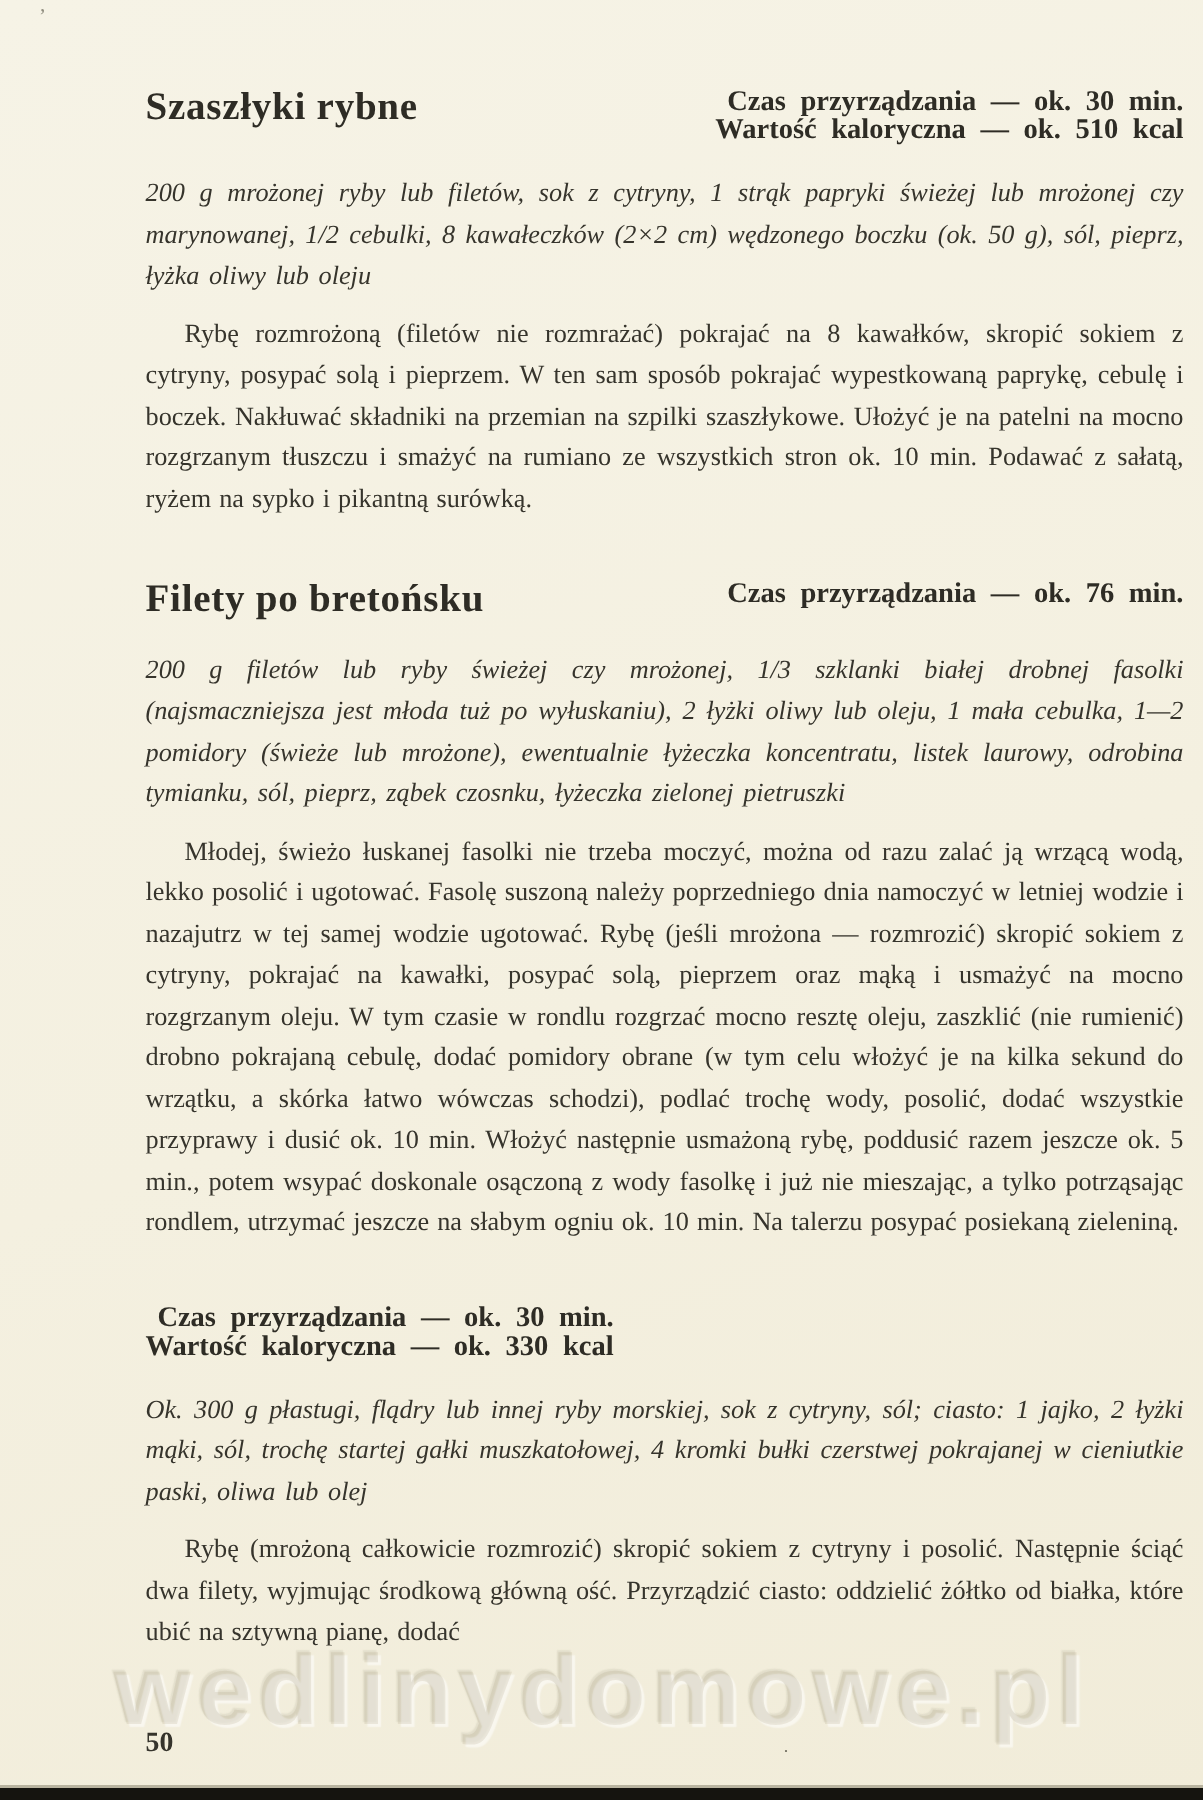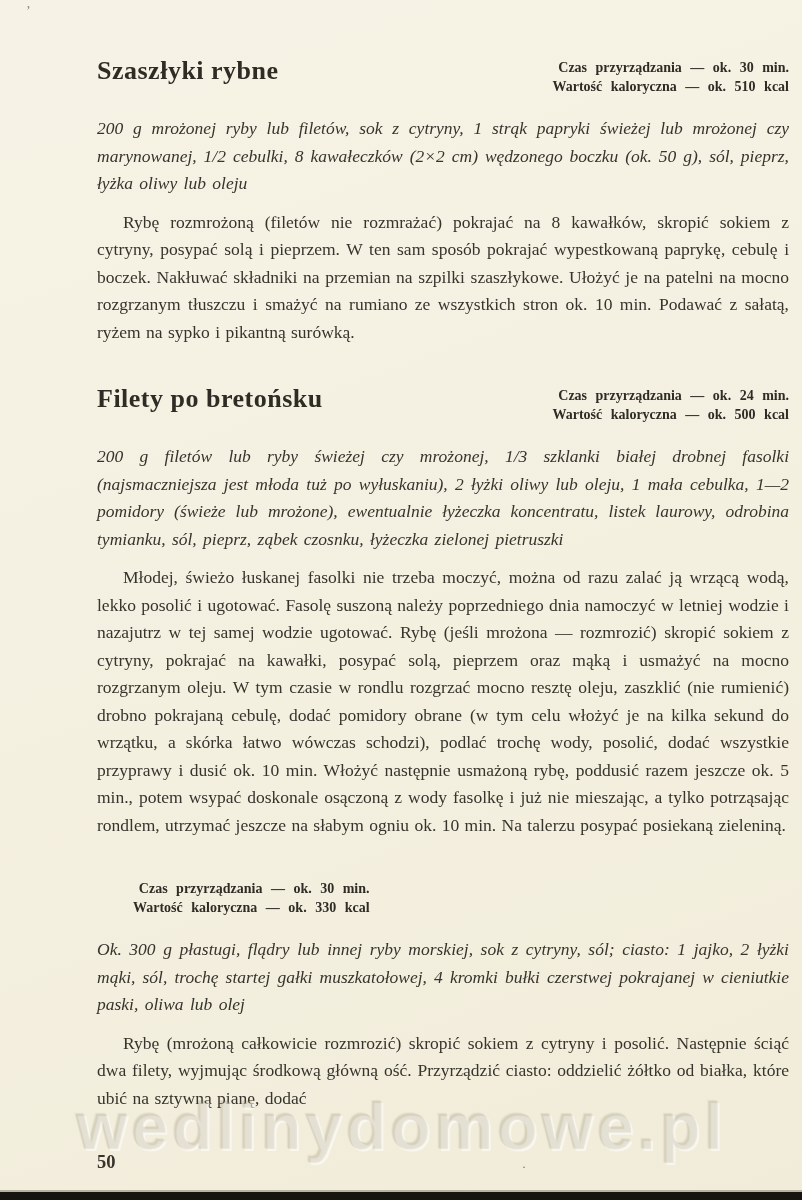--- a/index.html
+++ b/index.html
@@ -60,28 +60,27 @@
   .recipe-title {
     margin: 0;
     font-size: 26px;
     font-weight: bold;
     letter-spacing: 0.5px;
     color: #2e2c25;
     line-height: 1.15;
   }
   .recipe-meta {
     text-align: right;
-    font-size: 14px;
+    font-size: 19px;
     font-weight: bold;
     line-height: 19px;
     word-spacing: 5px;
     color: #2e2c25;
     padding-top: 2px;
     white-space: nowrap;
-    margin-left: 36px;
   }
   .ingredients {
     margin: 0 0 11px 0;
     font-style: italic;
     font-size: 17.5px;
     line-height: 27.5px;
     text-align: justify;
     word-spacing: 2px;
   }
   .instructions {
@@ -134,22 +133,21 @@
       </div>
     </header>
     <p class="ingredients">200 g mrożonej ryby lub filetów, sok z cytryny, 1 strąk papryki świeżej lub mrożonej czy marynowanej, 1/2 cebulki, 8 kawałeczków (2×2 cm) wędzonego boczku (ok. 50 g), sól, pieprz, łyżka oliwy lub oleju</p>
     <p class="instructions">Rybę rozmrożoną (filetów nie rozmrażać) pokrajać na 8 kawałków, skropić sokiem z cytryny, posypać solą i pieprzem. W ten sam sposób pokrajać wypestkowaną paprykę, cebulę i boczek. Nakłuwać składniki na przemian na szpilki szaszłykowe. Ułożyć je na patelni na mocno rozgrzanym tłuszczu i smażyć na rumiano ze wszystkich stron ok. 10 min. Podawać z sałatą, ryżem na sypko i pikantną surówką.</p>
   </section>
 
   <section class="recipe">
     <header class="recipe-header">
       <h2 class="recipe-title">Filety po bretońsku</h2>
       <div class="recipe-meta">
-        <div>Czas przyrządzania — ok. 24 min.</div>
-        <div>Wartość kaloryczna — ok. 500 kcal</div>
+        <div>Czas przyrządzania — ok. 76 min.</div>
       </div>
     </header>
     <p class="ingredients">200 g filetów lub ryby świeżej czy mrożonej, 1/3 szklanki białej drobnej fasolki (najsmaczniejsza jest młoda tuż po wyłuskaniu), 2 łyżki oliwy lub oleju, 1 mała cebulka, 1—2 pomidory (świeże lub mrożone), ewentualnie łyżeczka koncentratu, listek laurowy, odrobina tymianku, sól, pieprz, ząbek czosnku, łyżeczka zielonej pietruszki</p>
     <p class="instructions">Młodej, świeżo łuskanej fasolki nie trzeba moczyć, można od razu zalać ją wrzącą wodą, lekko posolić i ugotować. Fasolę suszoną należy poprzedniego dnia namoczyć w letniej wodzie i nazajutrz w tej samej wodzie ugotować. Rybę (jeśli mrożona — rozmrozić) skropić sokiem z cytryny, pokrajać na kawałki, posypać solą, pieprzem oraz mąką i usmażyć na mocno rozgrzanym oleju. W tym czasie w rondlu rozgrzać mocno resztę oleju, zaszklić (nie rumienić) drobno pokrajaną cebulę, dodać pomidory obrane (w tym celu włożyć je na kilka sekund do wrzątku, a skórka łatwo wówczas schodzi), podlać trochę wody, posolić, dodać wszystkie przyprawy i dusić ok. 10 min. Włożyć następnie usmażoną rybę, poddusić razem jeszcze ok. 5 min., potem wsypać doskonale osączoną z wody fasolkę i już nie mieszając, a tylko potrząsając rondlem, utrzymać jeszcze na słabym ogniu ok. 10 min. Na talerzu posypać posiekaną zieleniną.</p>
   </section>
 
   <section class="recipe">
     <header class="recipe-header">
       <div class="recipe-meta">
         <div>Czas przyrządzania — ok. 30 min.</div>

